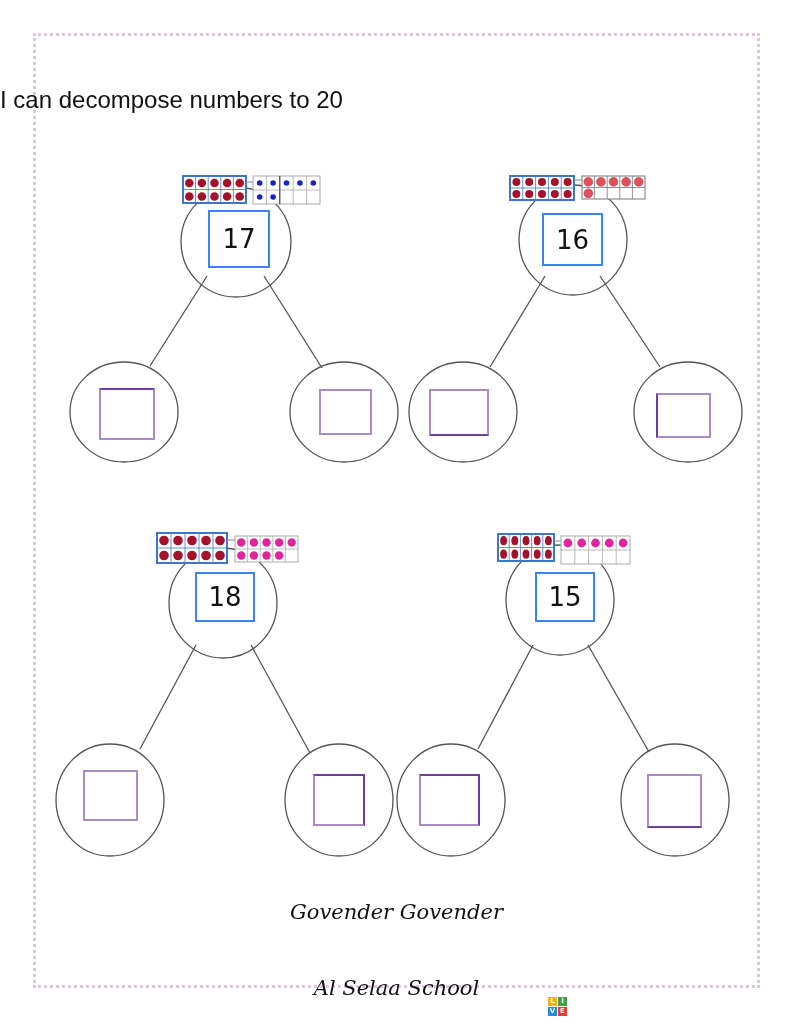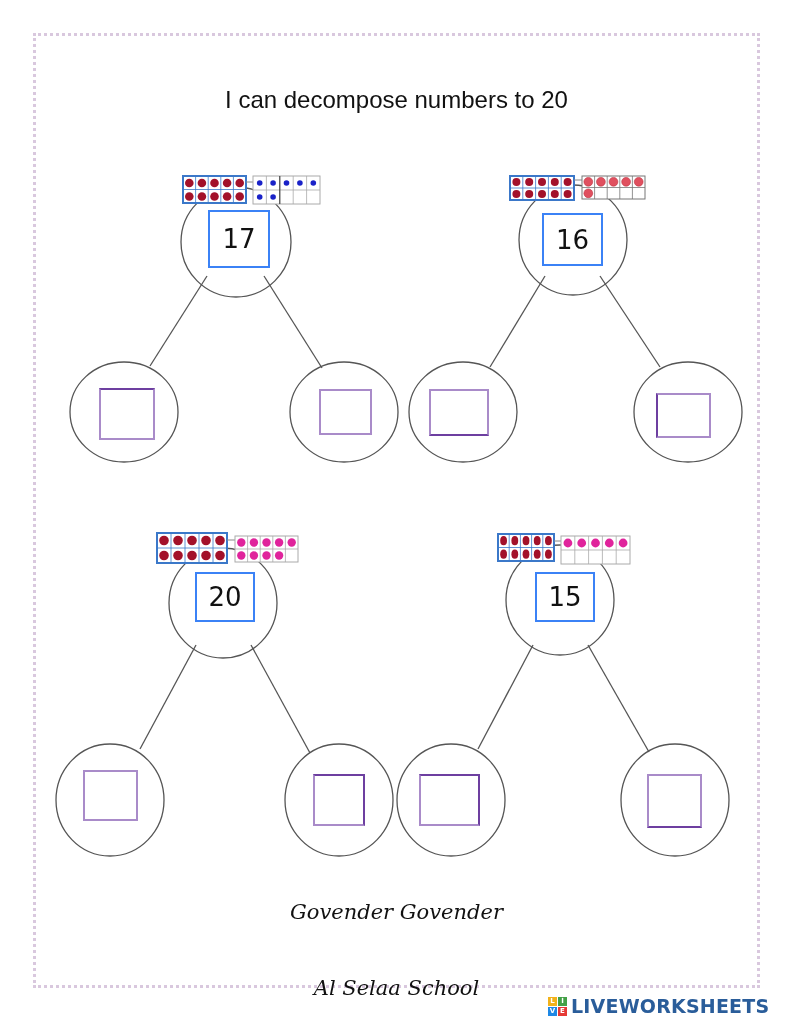--- a/index.html
+++ b/index.html
@@ -2,21 +2,21 @@
 <html><head>
 <meta charset="utf-8">
 <style>
   html, body { margin:0; padding:0; background:#ffffff; }
   body { width:793px; height:1024px; position:relative; overflow:hidden; font-family:"DejaVu Sans", sans-serif; }
   .page-border {
     position:absolute; left:33px; top:33px; width:727px; height:955px;
     border:3px dotted #d9c8de; box-sizing:border-box;
   }
   .title {
-    position:absolute; left:0; width:793px; top:86px; text-align:center;
+    position:absolute; left:0; width:793px; top:86px; text-align:left;
     font-family:"Liberation Sans", sans-serif; font-size:24px; color:#111;
   }
   svg.sheet { position:absolute; left:0; top:0; }
   .numbox {
     position:absolute; border:2px solid #3b82f6; background:#fff; box-sizing:border-box;
     display:flex; align-items:center; justify-content:center;
     font-family:"DejaVu Sans", sans-serif; font-size:26px; color:#111;
   }
   .answer-box {
     position:absolute; border:2px solid #a98bc9; background:#fff; box-sizing:border-box;
@@ -247,21 +247,21 @@
         <circle cx="581.7" cy="543" r="4.4"></circle>
         <circle cx="595.5" cy="543" r="4.4"></circle>
         <circle cx="609.3" cy="543" r="4.4"></circle>
         <circle cx="623.1" cy="543" r="4.4"></circle>
     </g>
   </g>
 </svg>
 
 <div class="numbox" style="left:208px; top:210px; width:62px; height:58px;">17</div>
 <div class="numbox" style="left:542px; top:213px; width:61px; height:53px;">16</div>
-<div class="numbox" style="left:195px; top:572px; width:60px; height:50px;">20</div>
+<div class="numbox" style="left:195px; top:572px; width:60px; height:50px;">18</div>
 <div class="numbox" style="left:535px; top:572px; width:60px; height:50px;">15</div>
 
 <div class="answer-box dark-top" style="left:99px; top:388px; width:56px; height:52px;"></div>
 <div class="answer-box" style="left:319px; top:389px; width:53px; height:46px;"></div>
 <div class="answer-box dark-bottom" style="left:429px; top:389px; width:60px; height:47px;"></div>
 <div class="answer-box dark-left" style="left:656px; top:393px; width:55px; height:45px;"></div>
 <div class="answer-box" style="left:83px; top:770px; width:55px; height:51px;"></div>
 <div class="answer-box dark-top dark-right" style="left:313px; top:774px; width:52px; height:52px;"></div>
 <div class="answer-box dark-right dark-top" style="left:419px; top:774px; width:61px; height:52px;"></div>
 <div class="answer-box dark-bottom" style="left:647px; top:774px; width:55px; height:54px;"></div>
@@ -269,14 +269,13 @@
 <div class="credit" style="top:900px;">Govender Govender</div>
 <div class="credit" style="top:976px;">Al Selaa School</div>
 
 <div class="brand">
   <div class="brand-logo">
     <span style="background:#f2b21b;">L</span>
     <span style="background:#43a047;">I</span>
     <span style="background:#1e88e5;">V</span>
     <span style="background:#e53935;">E</span>
   </div>
-  <span class="brand-text">LIVEWORKSHEETS</span>
 </div>
 
 </body></html>

